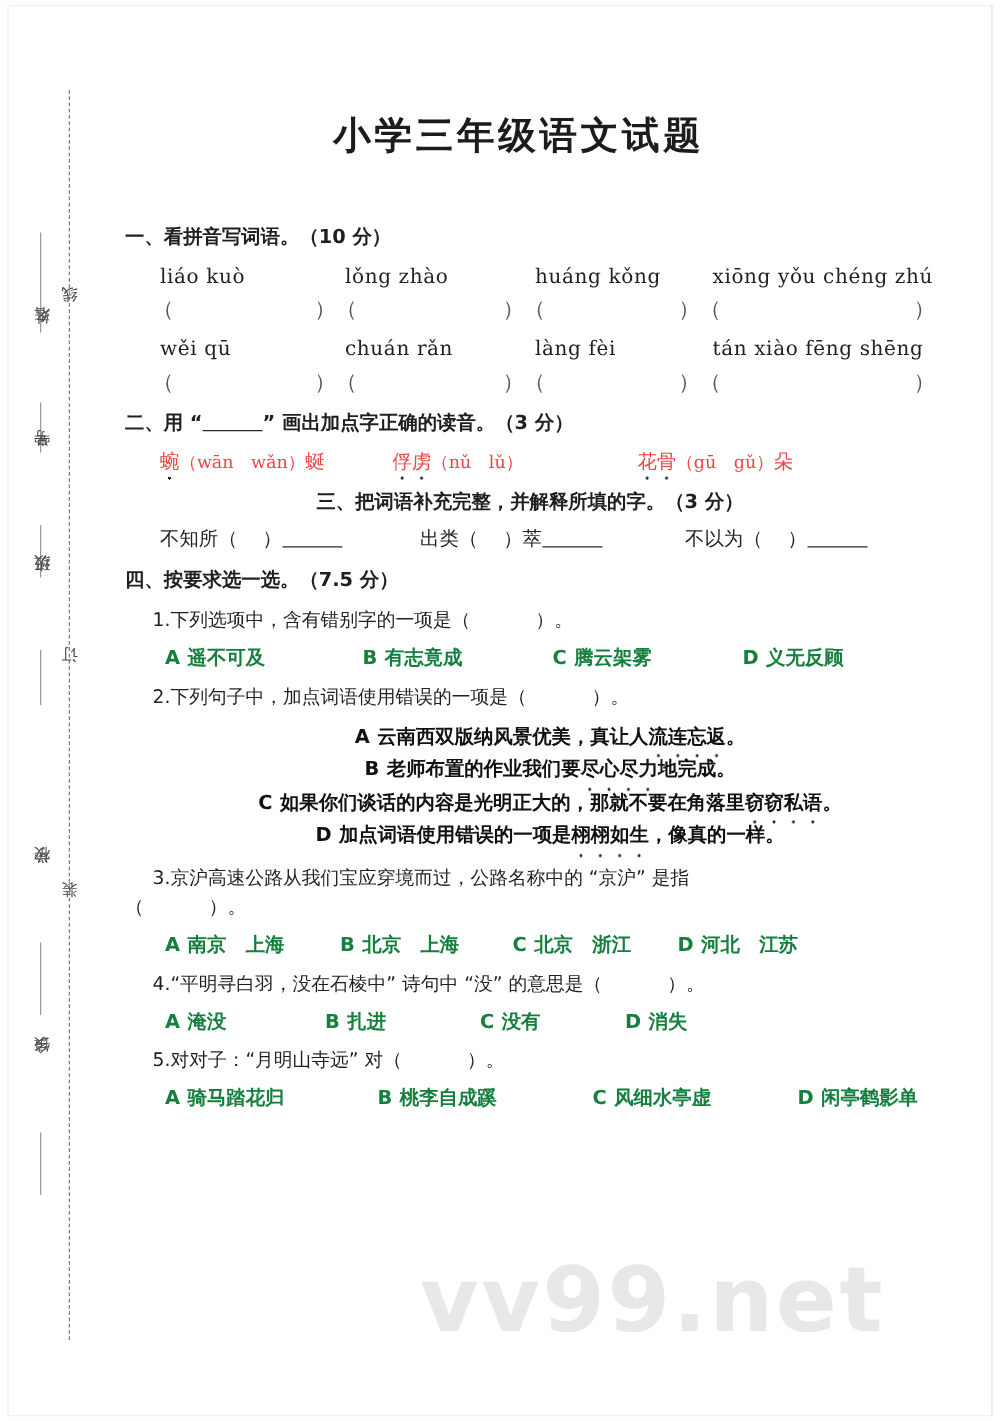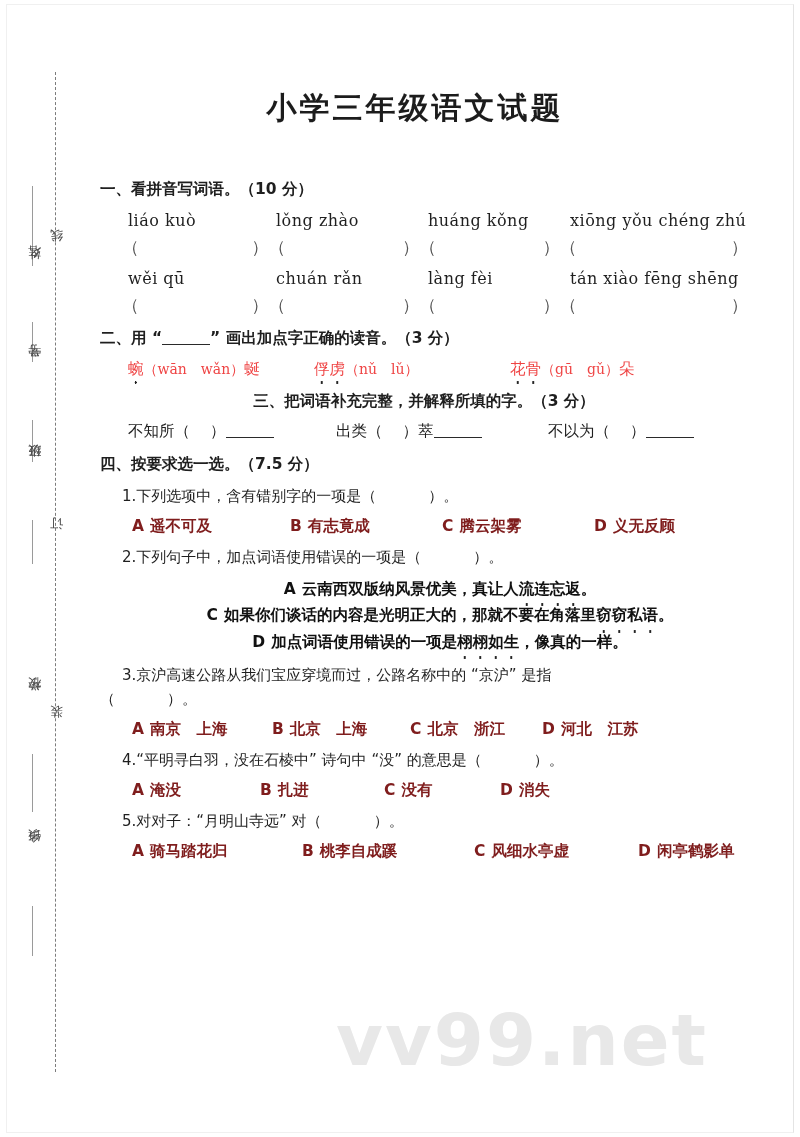--- a/index.html
+++ b/index.html
@@ -181,21 +181,21 @@
     line-height: 1.55;
   }
   .q-cont { padding-left: 0; margin-top: 0; }
   .ans-gap { display: inline-block; width: 52px; }
 
   .opt-row {
     display: flex;
     margin-top: 8px;
     padding-left: 32px;
     font-size: 15.5px;
-    color: #7f1d1d;
+    color: #15803d;
     font-weight: 600;
   }
   .opt { white-space: nowrap; }
   .opt-letter { font-weight: 700; margin-right: 6px; }
 
   .opt-row.q1 .opt.o1 { width: 158px; }
   .opt-row.q1 .opt.o2 { width: 152px; }
   .opt-row.q1 .opt.o3 { width: 152px; }
 
   .opt-row.q3 .opt.o1 { width: 140px; }
@@ -379,20 +379,21 @@
       <span class="opt o2"><span class="opt-letter">B</span><span>有志竟成</span></span>
       <span class="opt o3"><span class="opt-letter">C</span><span>腾云架雾</span></span>
       <span class="opt o4"><span class="opt-letter">D</span><span>义无反顾</span></span>
     </div>
 
     <div class="q-stem">
       <span>2.</span><span>下列句子中，加点词语使用错误的一项是（</span><span class="ans-gap"></span><span>）。</span>
     </div>
     <div class="opt-stack">
       <div class="opt-line"><span class="opt-letter">A</span><span>云南西双版纳风景优美，真让人</span><span class="dotted">流连忘返</span><span>。</span></div>
+      <div class="opt-line"><span class="opt-letter">B</span><span>老师布置的作业我们要</span><span class="dotted">尽心尽力</span><span>地完成。</span></div>
       <div class="opt-line"><span class="opt-letter">C</span><span>如果你们谈话的内容是光明正大的，那就不要在角落里</span><span class="dotted">窃窃私语</span><span>。</span></div>
       <div class="opt-line"><span class="opt-letter">D</span><span>加点词语使用错误的一项是</span><span class="dotted">栩栩如生</span><span>，像真的一样。</span></div>
     </div>
 
     <div class="q-stem">
       <span>3.</span><span>京沪高速公路从我们宝应穿境而过，公路名称中的 “京沪” 是指</span>
     </div>
     <div class="q-stem q-cont" style="padding-left:0;">
       <span>（</span><span class="ans-gap"></span><span>）。</span>
     </div>

